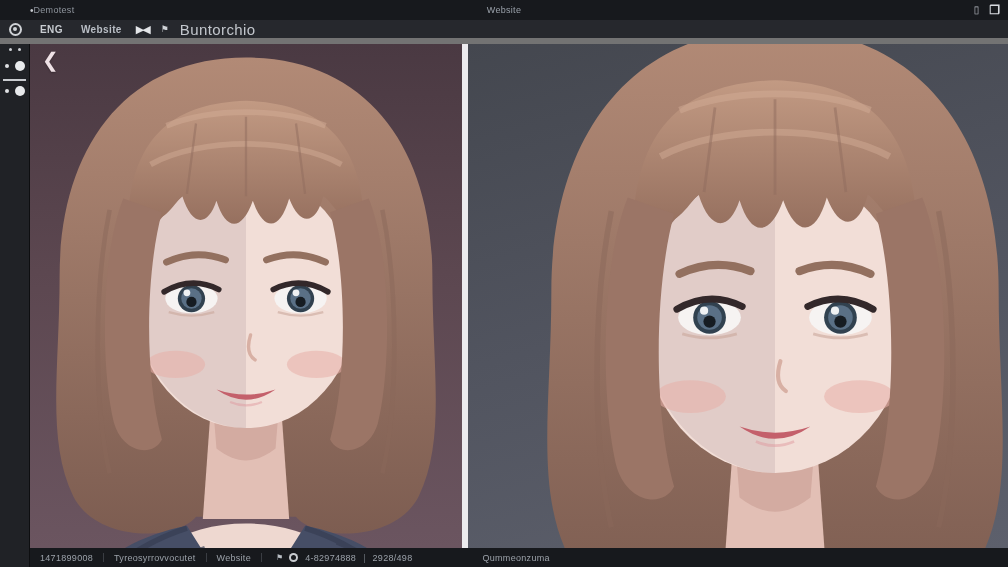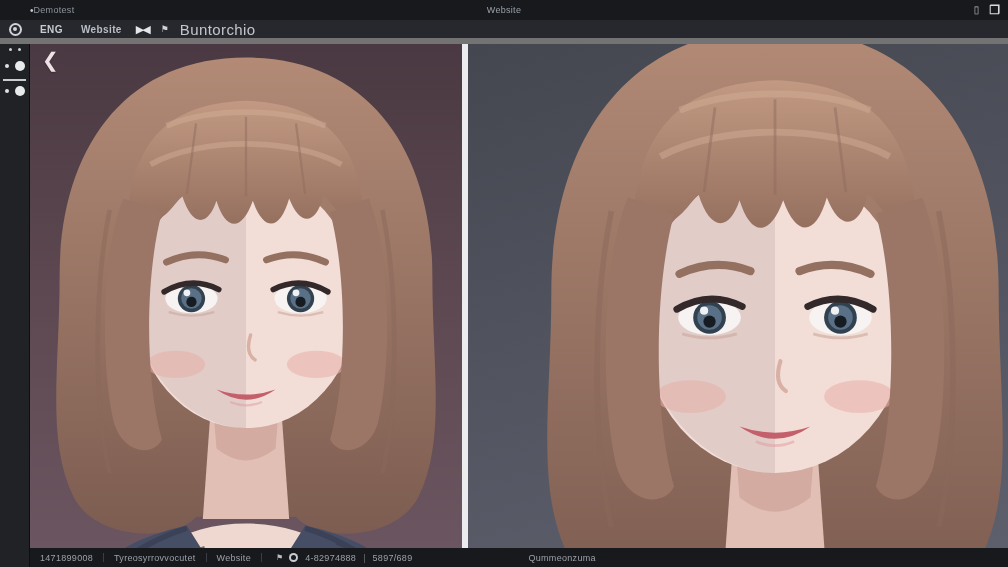--- a/index.html
+++ b/index.html
@@ -60,21 +60,21 @@
   .statusbar { position:absolute; bottom:0; left:30px; right:0; height:19px;
                background:#17191d; display:flex; align-items:center;
                padding:0 10px; z-index:5; }
   .sb-item { color:#9ba1a9; font-size:9px; letter-spacing:.3px; white-space:nowrap; }
   .sb-sep { width:1px; height:9px; background:#3a3d43; margin:0 10px; }
   .sb-flag { color:#b9bec5; font-size:8px; margin:0 6px 0 4px; }
   .sb-circle { width:9px; height:9px; border-radius:50%; background:#c9ccd0;
                position:relative; margin-right:7px; flex:none; }
   .sb-circle::after { content:""; position:absolute; inset:2px; border-radius:50%; background:#17191d; }
   .sb-pipe { color:#6a6f76; font-size:9px; margin:0 7px; }
-  .sb-file { margin-left:116px; }
+  .sb-file { margin-left:70px; }
 </style>
 </head>
 <body>
 
 <div class="app">
 
   <svg width="0" height="0" style="position:absolute" aria-hidden="true">
     <defs>
       <linearGradient id="hairGrad" x1="0" y1="0" x2="0" y2="1">
         <stop offset="0" stop-color="#b28a76"></stop>
@@ -180,17 +180,17 @@
     <span class="sb-item">1471899008</span>
     <span class="sb-sep"></span>
     <span class="sb-item">Tyreosyrrovvocutet</span>
     <span class="sb-sep"></span>
     <span class="sb-item">Website</span>
     <span class="sb-sep"></span>
     <span class="sb-flag">⚑</span>
     <span class="sb-circle"></span>
     <span class="sb-item">4-82974888</span>
     <span class="sb-pipe">|</span>
-    <span class="sb-item">5897/689</span>
+    <span class="sb-item">2928/498</span>
     <span class="sb-item sb-file">Qummeonzuma</span>
   </div>
 
 </div>
 
 </body></html>

